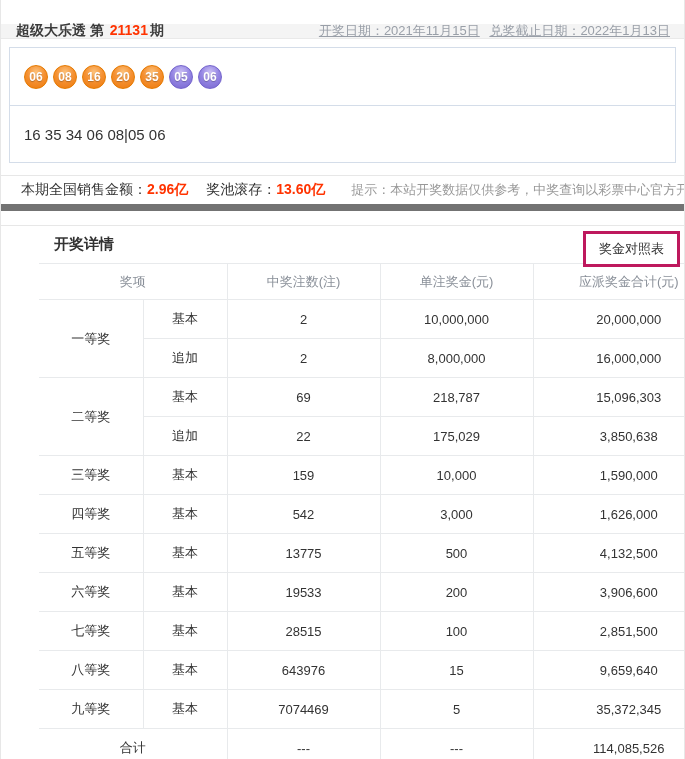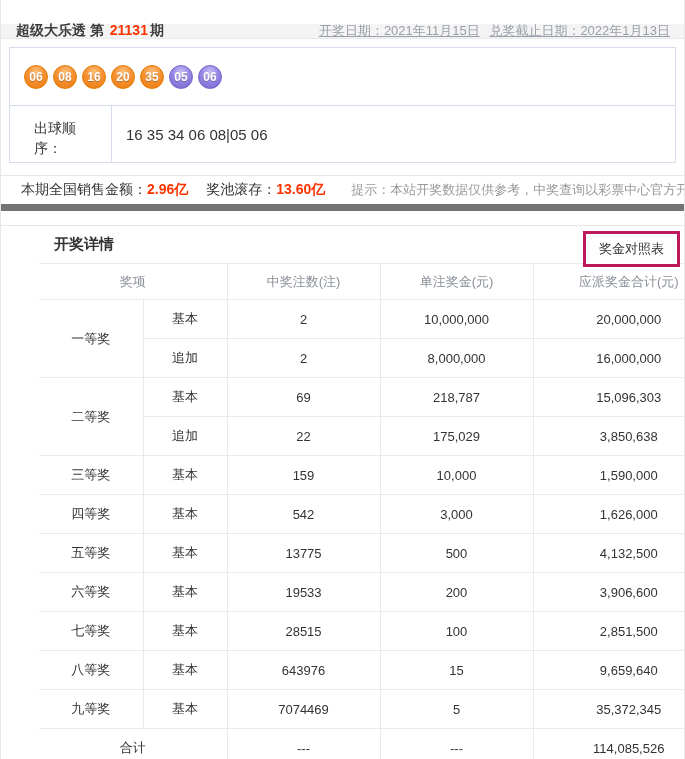--- a/index.html
+++ b/index.html
@@ -158,21 +158,20 @@
             <span class="ball ball-front">08</span>
             <span class="ball ball-front">16</span>
             <span class="ball ball-front">20</span>
             <span class="ball ball-front">35</span>
             <span class="ball ball-back">05</span>
             <span class="ball ball-back">06</span>
           </div>
       </div>
     </div>
     <div class="np-row row-order">
-      <div class="np-label">出球顺序：</div>
       <div class="np-content">
         <span class="order-value">16 35 34 06 08|05 06</span>
       </div>
     </div>
   </div>
 
   <div class="sales-strip">
     <span>本期全国销售金额：</span>
     <span class="sales-value">2.96亿</span>
     <span>奖池滚存：</span>

